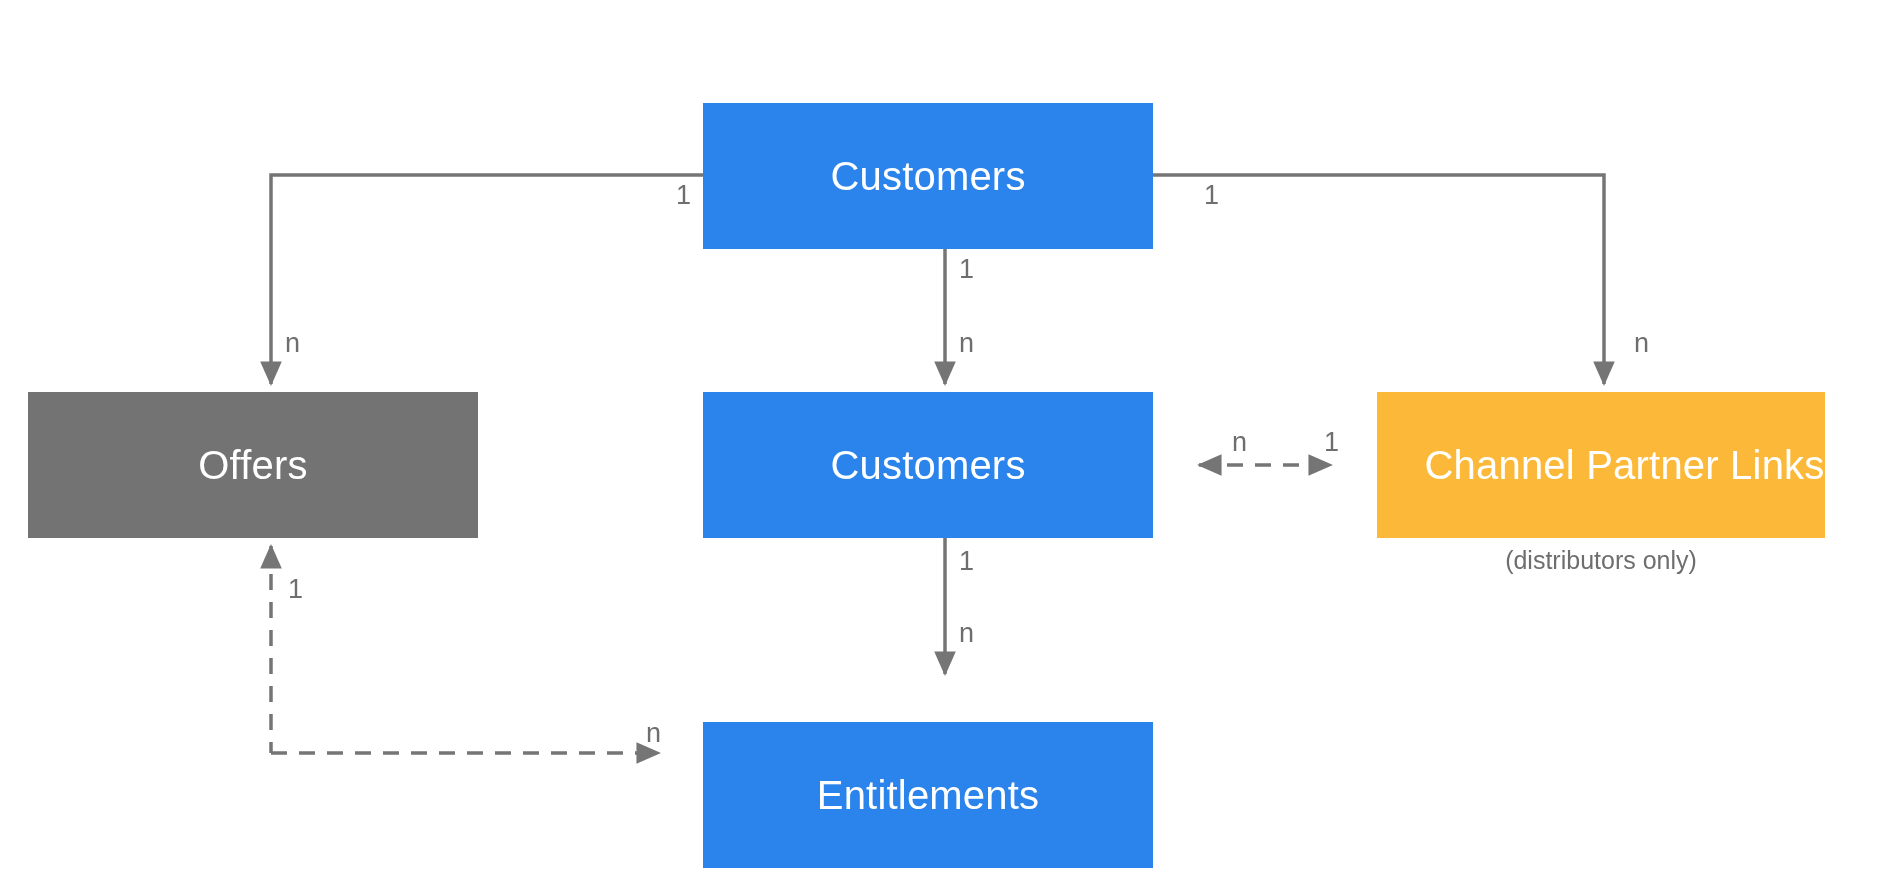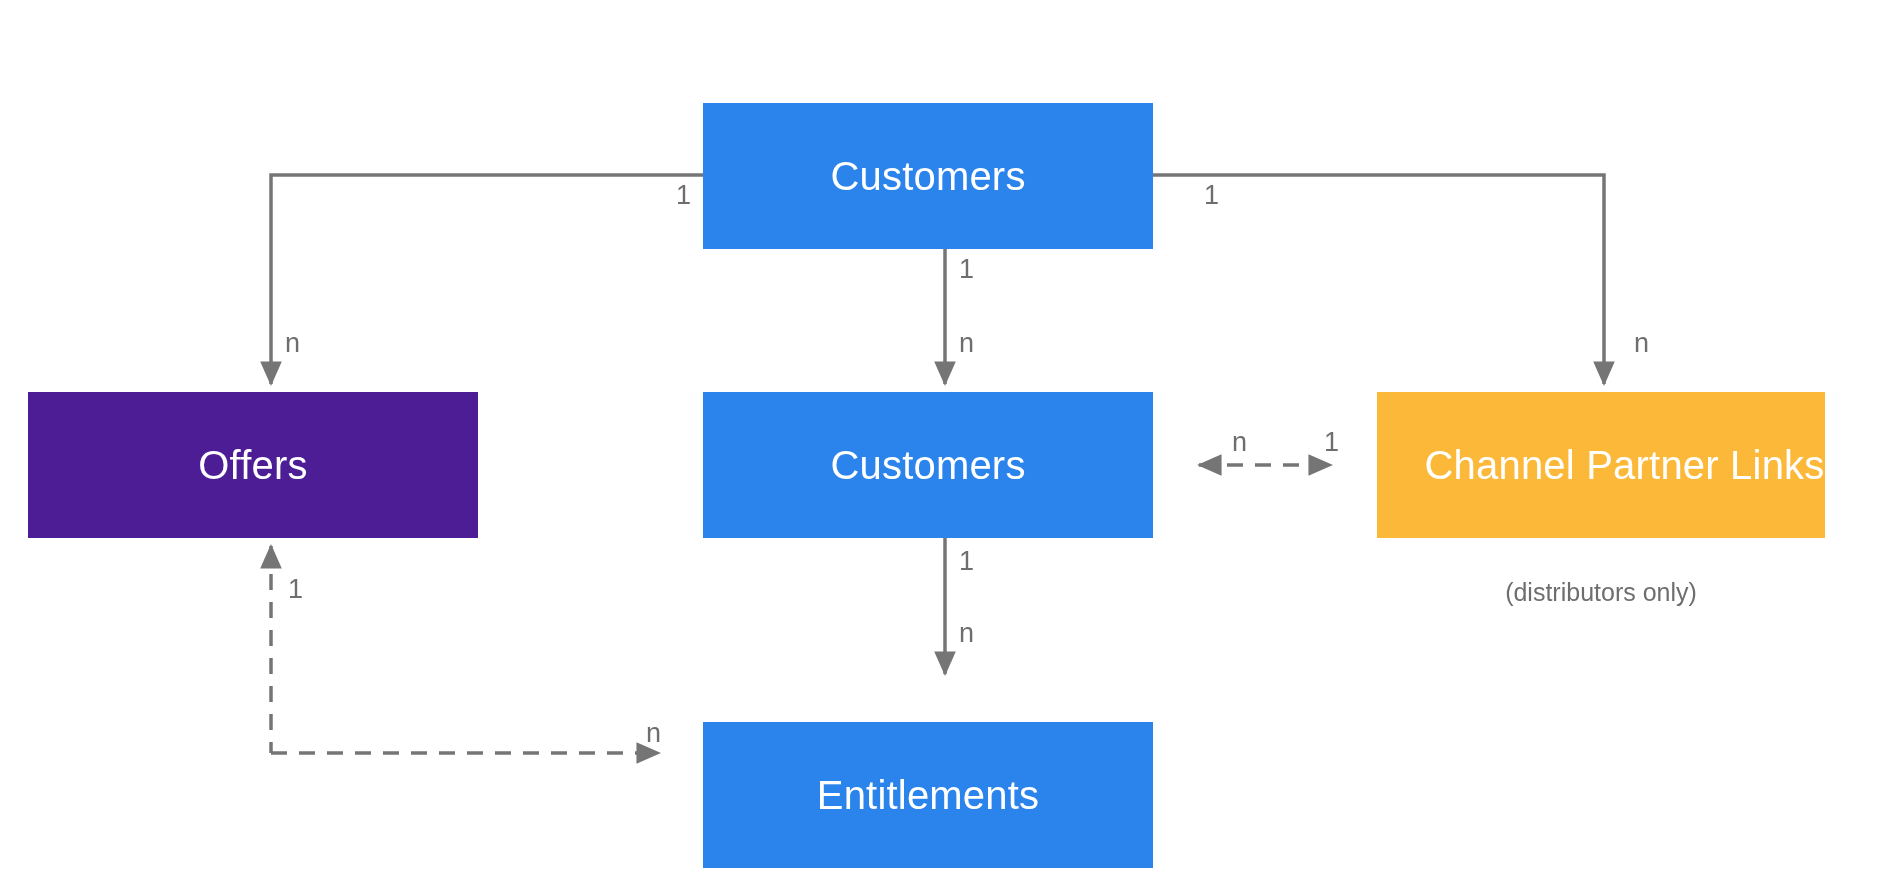--- a/index.html
+++ b/index.html
@@ -46,21 +46,20 @@
   .node-channel    { left: 1377px; top: 392px; width: 448px; height: 146px; padding-left: 47px; }
   .node-entitlements { left: 703px; top: 682px; width: 450px; height: 146px; margin-top: 40px; }
 
   .note {
     position: absolute;
     color: #6e6e6e;
     font-size: 25px;
     line-height: 1;
     white-space: nowrap;
     text-align: center;
-    margin-top: 32px;
   }
   .note-channel { left: 1377px; top: 548px; width: 448px; }
 
   .edge-label {
     position: absolute;
     color: #6e6e6e;
     font-size: 27px;
     line-height: 1;
     white-space: nowrap;
   }
@@ -103,21 +102,21 @@
     <g>
       <path d="M 271 546 L 271 753" fill="none" stroke="#757575" stroke-width="3.5" stroke-dasharray="16 12" marker-start="url(#arrow-solid-start)"></path>
       <path d="M 271 753 L 659 753" fill="none" stroke="#757575" stroke-width="3.5" stroke-dasharray="16 12" marker-end="url(#arrow-solid)"></path>
     </g>
   </svg>
 
   <div class="node node-accounts" style="background:#2b83ec">
     <span>Customers</span>
   </div>
 
-  <div class="node node-offers" style="background:#4c1d95">
+  <div class="node node-offers" style="background:#737373">
     <span>Offers</span>
   </div>
 
   <div class="node node-customers" style="background:#2b83ec">
     <span>Customers</span>
   </div>
 
   <div class="node node-channel" style="background:#fcb939">
     <span>Channel Partner Links</span>
   </div>

